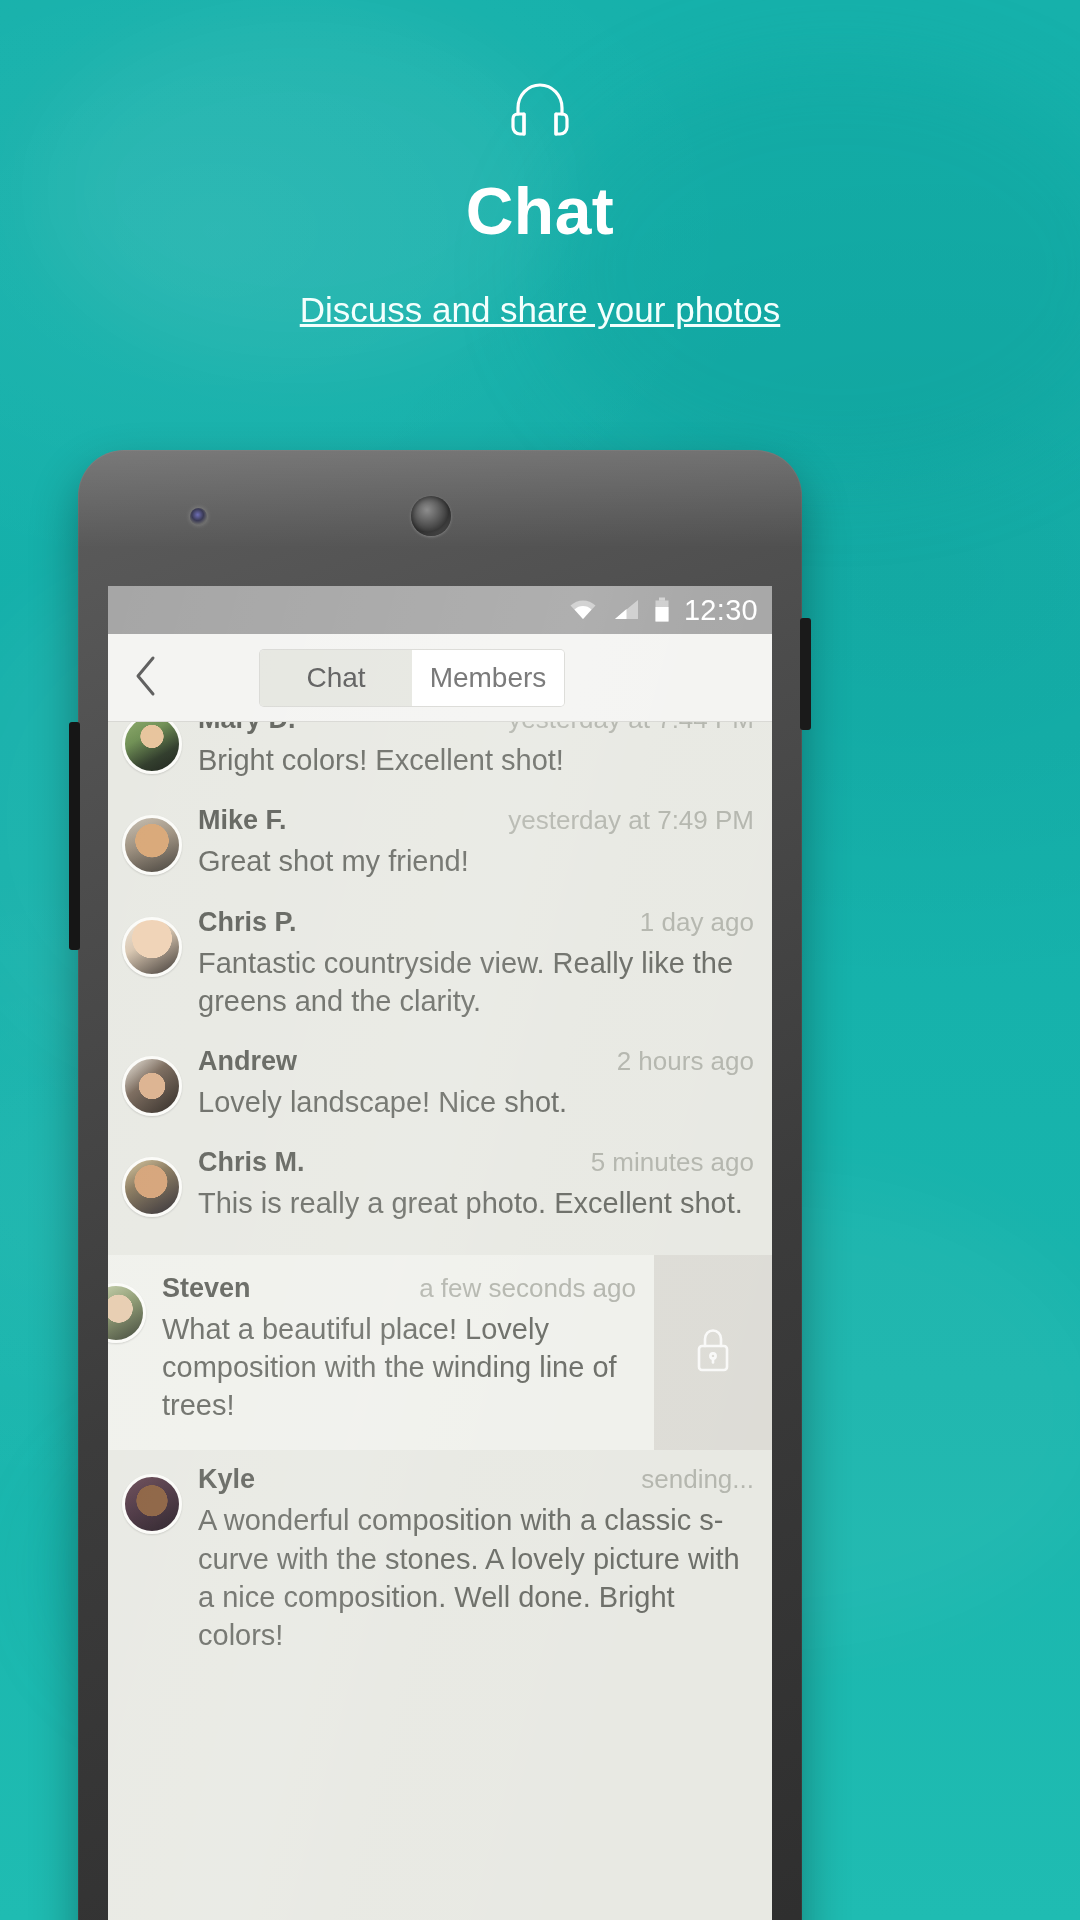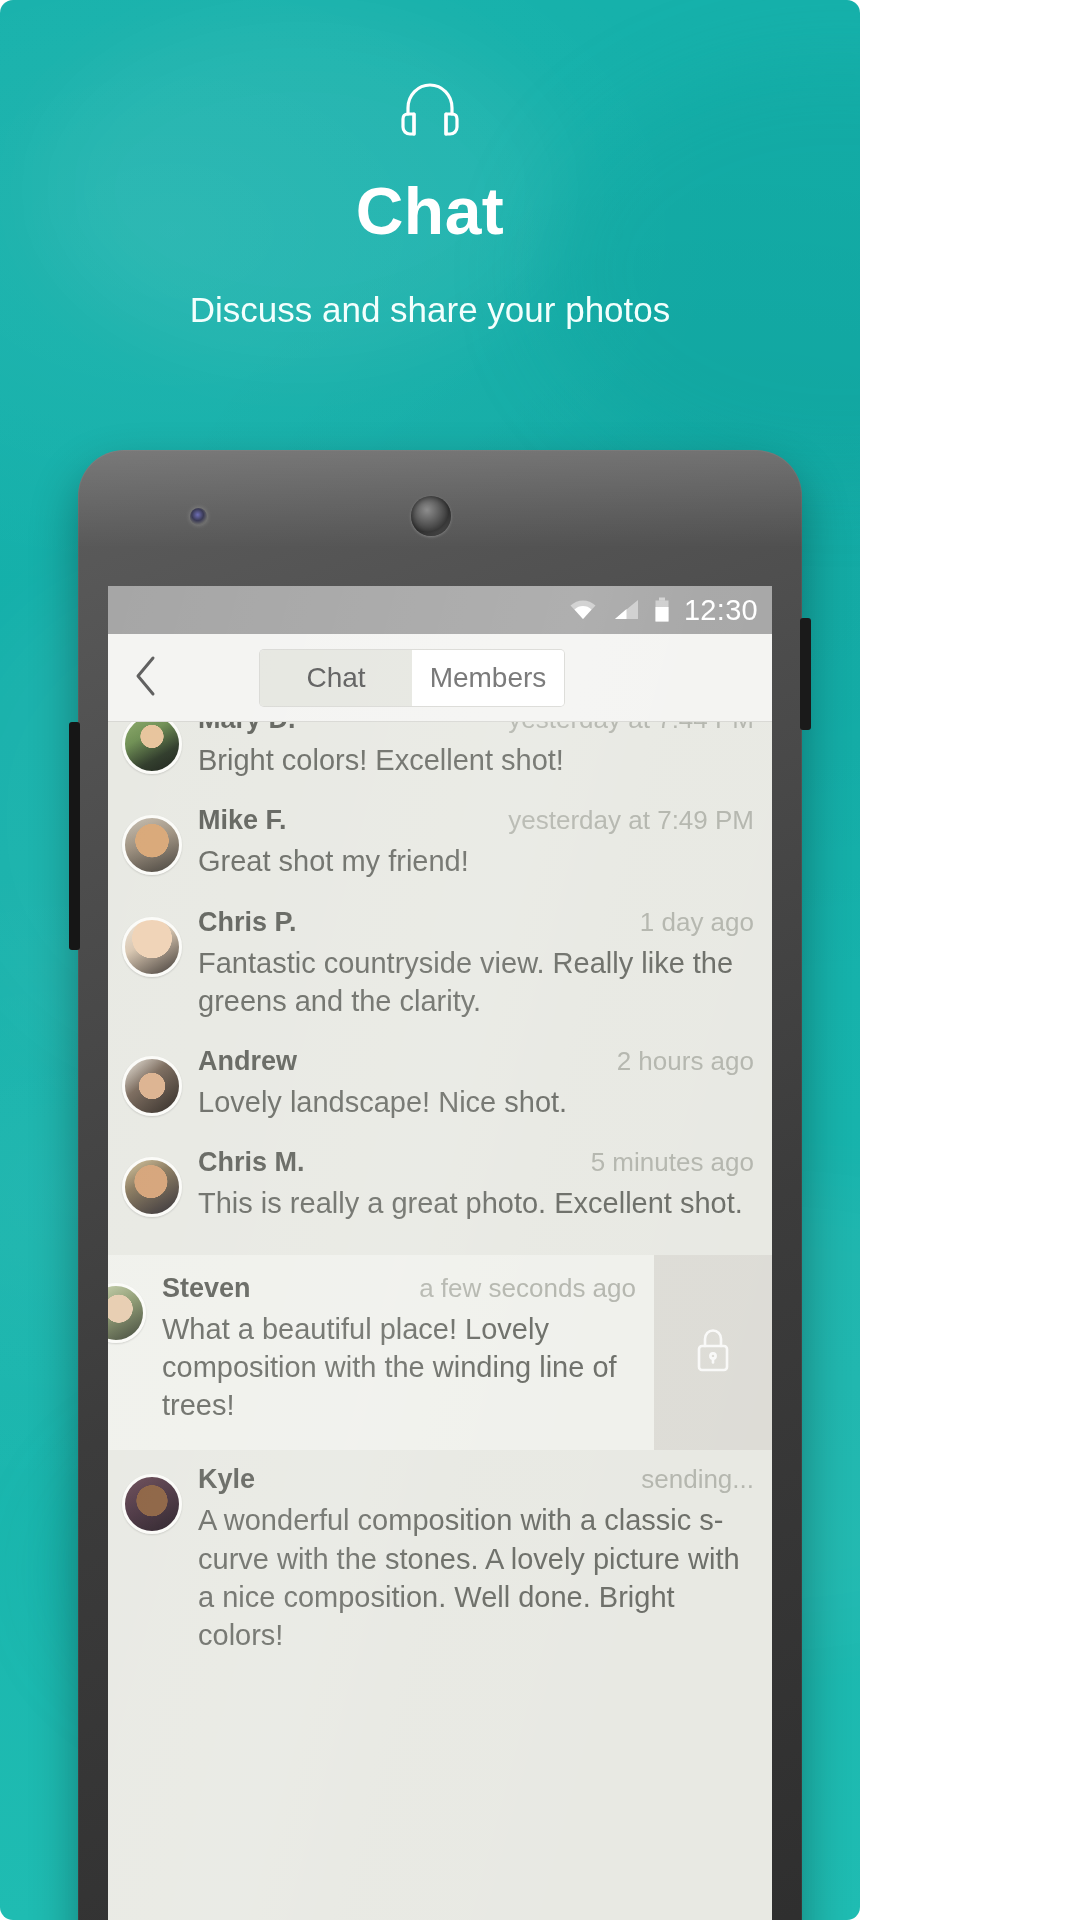--- a/index.html
+++ b/index.html
@@ -5,28 +5,27 @@
   * { box-sizing: border-box; margin: 0; padding: 0; }
   html, body {
     width: 1080px; height: 1920px;
     overflow: hidden;
     font-family: "Liberation Sans", sans-serif;
   }
 
   
   #promo {
     position: relative;
-    width: 860px; height: 1920px;
+    width: 1080px; height: 1920px;
     background:
       radial-gradient(ellipse 900px 600px at 20% 12%, rgba(255,255,255,.055), rgba(255,255,255,0) 62%),
       radial-gradient(ellipse 1000px 700px at 85% 30%, rgba(0,0,0,.045), rgba(0,0,0,0) 60%),
       radial-gradient(ellipse 700px 500px at 10% 62%, rgba(255,255,255,.05), rgba(255,255,255,0) 65%),
       linear-gradient(180deg, #16b1ab 0%, #14b0aa 38%, #19b5ad 72%, #1fbcb2 100%);
     overflow: hidden;
-    border-radius: 13px;
   }
   
   .blotch { position: absolute; border-radius: 50%; filter: blur(42px); pointer-events: none; }
   .b1 { width: 520px; height: 340px; left: 40px;  top: 20px;   background: rgba(255,255,255,.05); }
   .b2 { width: 600px; height: 420px; left: 540px; top: 60px;   background: rgba(10,150,145,.22); }
   .b3 { width: 480px; height: 520px; left: -60px; top: 560px;  background: rgba(255,255,255,.04); }
   .b4 { width: 700px; height: 460px; left: 420px; top: 1180px; background: rgba(255,255,255,.035); }
   .b5 { width: 420px; height: 300px; left: 60px;  top: 1420px; background: rgba(8,140,136,.16); }
 
   
@@ -44,20 +43,21 @@
     color: #ffffff;
     letter-spacing: 0.5px;
     line-height: 1;
   }
   #promo-sub {
     margin-top: 40px;
     font-size: 35px;
     color: #f3fffd;
     line-height: 1.5;
     font-weight: 300;
+    text-decoration: underline;
   }
   #promo-sub .ln { display: block; }
 
   
   #phone {
     position: absolute;
     left: 78px; top: 450px;
     width: 724px; height: 1520px;
     z-index: 4;
   }

